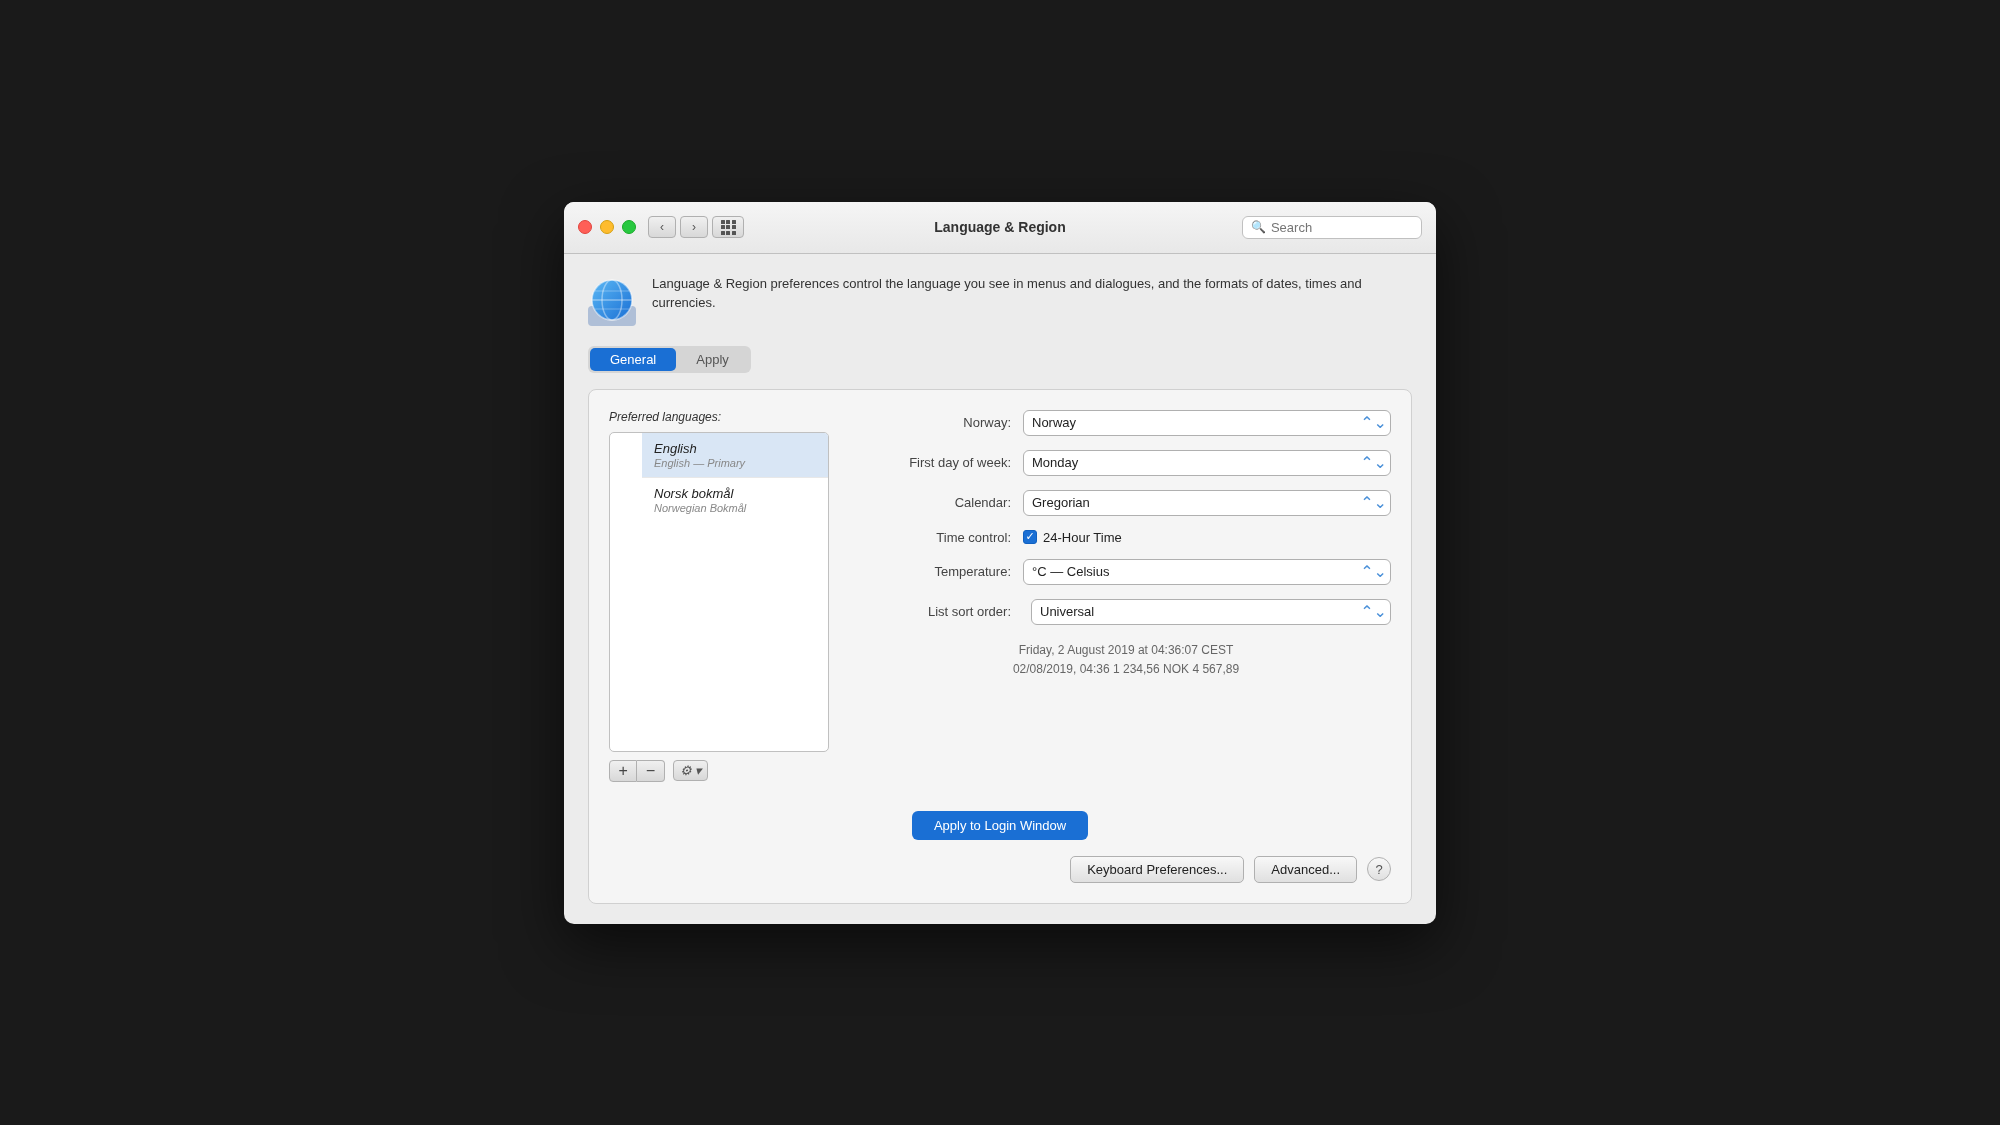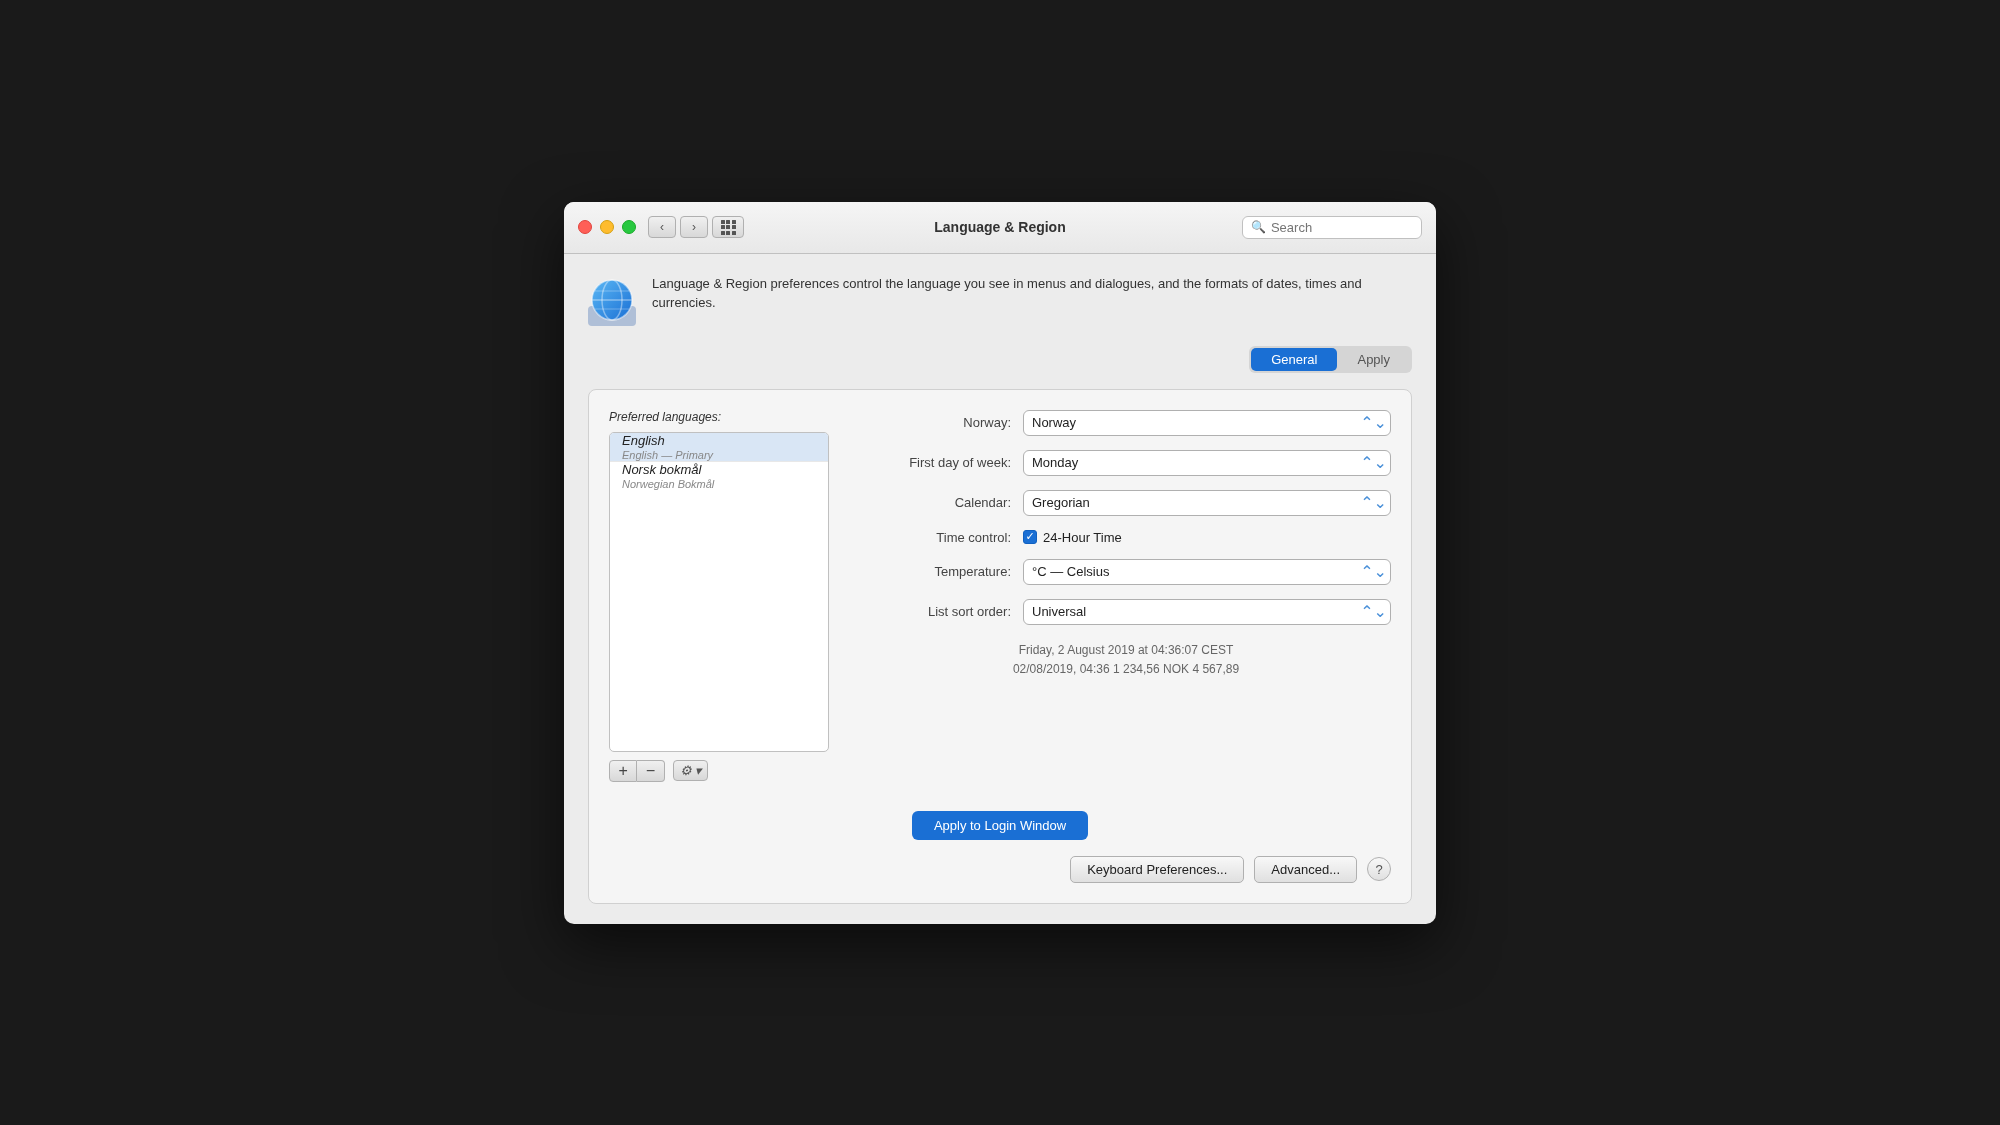--- a/index.html
+++ b/index.html
@@ -133,21 +133,21 @@
       margin-top: 4px;
     }
     .description-text {
       font-size: 13px;
       color: #333;
       line-height: 1.5;
     }
     
     .tabs-area {
       display: flex;
-      justify-content: flex-end;
+      justify-content: flex-start;
       margin-bottom: 16px;
       margin-top: 19px;
     }
     .tab-container {
       background: #d5d5d5;
       border-radius: 6px;
       padding: 2px;
       display: flex;
       gap: 0;
     }
@@ -186,23 +186,24 @@
       margin-bottom: 8px;
     }
     .language-list {
       border: 1px solid #c0c0c0;
       border-radius: 5px;
       background: white;
       overflow: hidden;
       height: 320px;
     }
     .lang-item {
-      padding: 0 12px;
+      padding: 8px 12px;
       cursor: pointer;
       border-bottom: 1px solid #e8e8e8;
+      margin-left: 32px;
     }
     .lang-item.selected {
       background: #d9e6f5;
     }
     .lang-item:last-child {
       border-bottom: none;
     }
     .lang-name {
       font-size: 13px;
       color: #222;
@@ -522,21 +523,21 @@
           <div class="setting-row">
             <span class="setting-label">Temperature:</span>
             <div class="select-wrapper">
               <select>
                 <option>°C — Celsius</option>
               </select>
               <span class="select-arrow">⌃⌄</span>
             </div>
           </div>
 
-          <div class="setting-row" style="">
+          <div class="setting-row" style="gap:8px;">
             <span class="setting-label">List sort order:</span>
             <div class="select-wrapper">
               <select>
                 <option>Universal</option>
               </select>
               <span class="select-arrow">⌃⌄</span>
             </div>
           </div>
 
           <div class="date-info">

